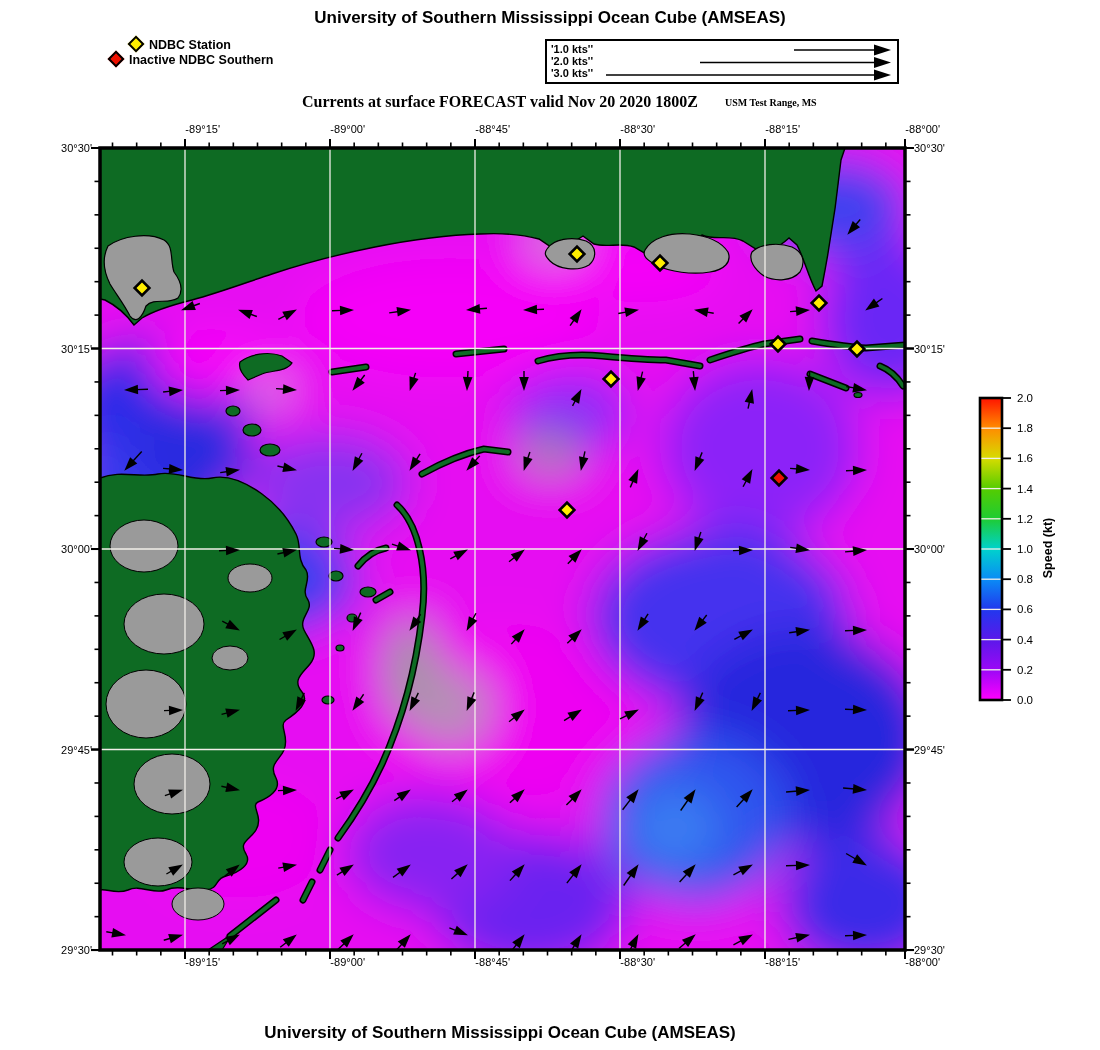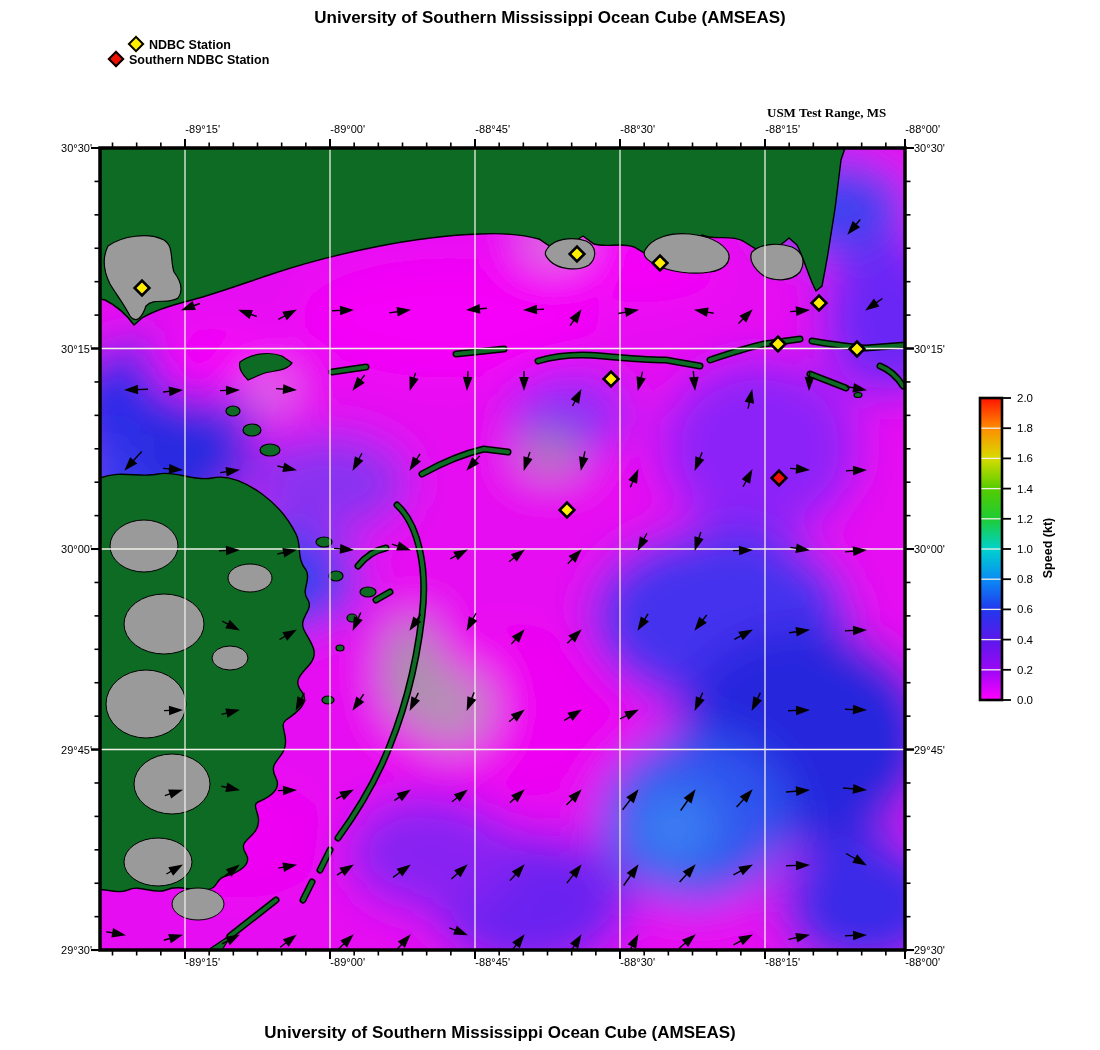--- a/index.html
+++ b/index.html
@@ -8,44 +8,58 @@
   .title{position:absolute;left:0;width:1100px;text-align:center;font-weight:bold;font-size:17px;letter-spacing:0px;}
   #top-title{top:8px;}
   #bottom-title{top:1023px;left:-50px;}
   .legend-row{position:absolute;left:110px;height:15px;font-weight:bold;font-size:12.5px;line-height:15px;}
   .leg-diamond{display:inline-block;width:8px;height:8px;border:2.2px solid #000;transform:rotate(45deg);
                margin-right:7px;position:relative;top:1px;}
   #scale-box{position:absolute;left:545px;top:39px;width:350px;height:41px;border:2.5px solid #000;}
   .scale-label{position:absolute;left:4px;font-weight:bold;font-size:11px;line-height:11px;}
   #subtitle{position:absolute;left:0;top:93px;width:1000px;text-align:center;
             font-family:"Liberation Serif",serif;font-weight:bold;font-size:16px;}
-  #region-label{position:absolute;left:767px;top:97px;font-family:"Liberation Serif",serif;
-                font-weight:bold;font-size:13px;margin-top:8px;}
+  #region-label{position:absolute;left:725px;top:97px;font-family:"Liberation Serif",serif;
+                font-weight:bold;font-size:10px;}
   .tick-label{position:absolute;font-size:11px;white-space:nowrap;}
   .tl-top,.tl-bot{width:70px;text-align:right;}
   .tl-left{width:55px;text-align:right;}
   .tl-right{width:55px;text-align:left;}
   #speed-label{position:absolute;left:1048px;top:548px;transform:translate(-50%,-50%) rotate(-90deg);
                font-weight:bold;font-size:12.5px;white-space:nowrap;}
   svg{position:absolute;overflow:visible;}
 </style>
 </head>
 <body>
 <div id="fig">
 
   <div class="title" id="top-title">University of Southern Mississippi Ocean Cube (AMSEAS)</div>
 
   <div class="legend-row" style="top:37px;margin-left:20px;">
     <span class="leg-diamond" style="background: rgb(255, 238, 0);"></span><span>NDBC Station</span>
   </div>
   <div class="legend-row" style="top:52px;">
-    <span class="leg-diamond" style="background: rgb(238, 16, 0);"></span><span>Southern NDBC Station</span>
+    <span class="leg-diamond" style="background: rgb(238, 16, 0);"></span><span>Inactive NDBC Southern</span>
   </div>
 
+  <div id="scale-box">
+    <div class="scale-label" style="top:3px;">'1.0 kts''</div>
+    <div class="scale-label" style="top:15px;">'2.0 kts''</div>
+    <div class="scale-label" style="top:27px;">'3.0 kts''</div>
+    <svg id="scale-arrows" style="left:0;top:0;" width="350" height="41">
+        <line x1="247" y1="9" x2="329" y2="9" stroke="#000" stroke-width="1.5"></line>
+        <polygon points="344,9 327,3.5 327,14.5" fill="#000"></polygon>
+        <line x1="153" y1="21.5" x2="329" y2="21.5" stroke="#000" stroke-width="1.5"></line>
+        <polygon points="344,21.5 327,16 327,27" fill="#000"></polygon>
+        <line x1="59" y1="34" x2="329" y2="34" stroke="#000" stroke-width="1.5"></line>
+        <polygon points="344,34 327,28.5 327,39.5" fill="#000"></polygon>
+      </svg>
+  </div>
 
+  <div id="subtitle">Currents at surface FORECAST valid Nov 20 2020 1800Z</div>
   <div id="region-label">USM Test Range, MS</div>
 
   <svg id="map-svg" style="left:88px;top:136px;" width="829" height="826" viewBox="0 0 829 826">
     <defs>
       <clipPath id="mapclip">
           <rect x="0" y="0" width="805" height="802"></rect>
         </clipPath>
       <filter id="blur" x="-15%" y="-15%" width="130%" height="130%">
         <feGaussianBlur stdDeviation="22"></feGaussianBlur>
       </filter>

